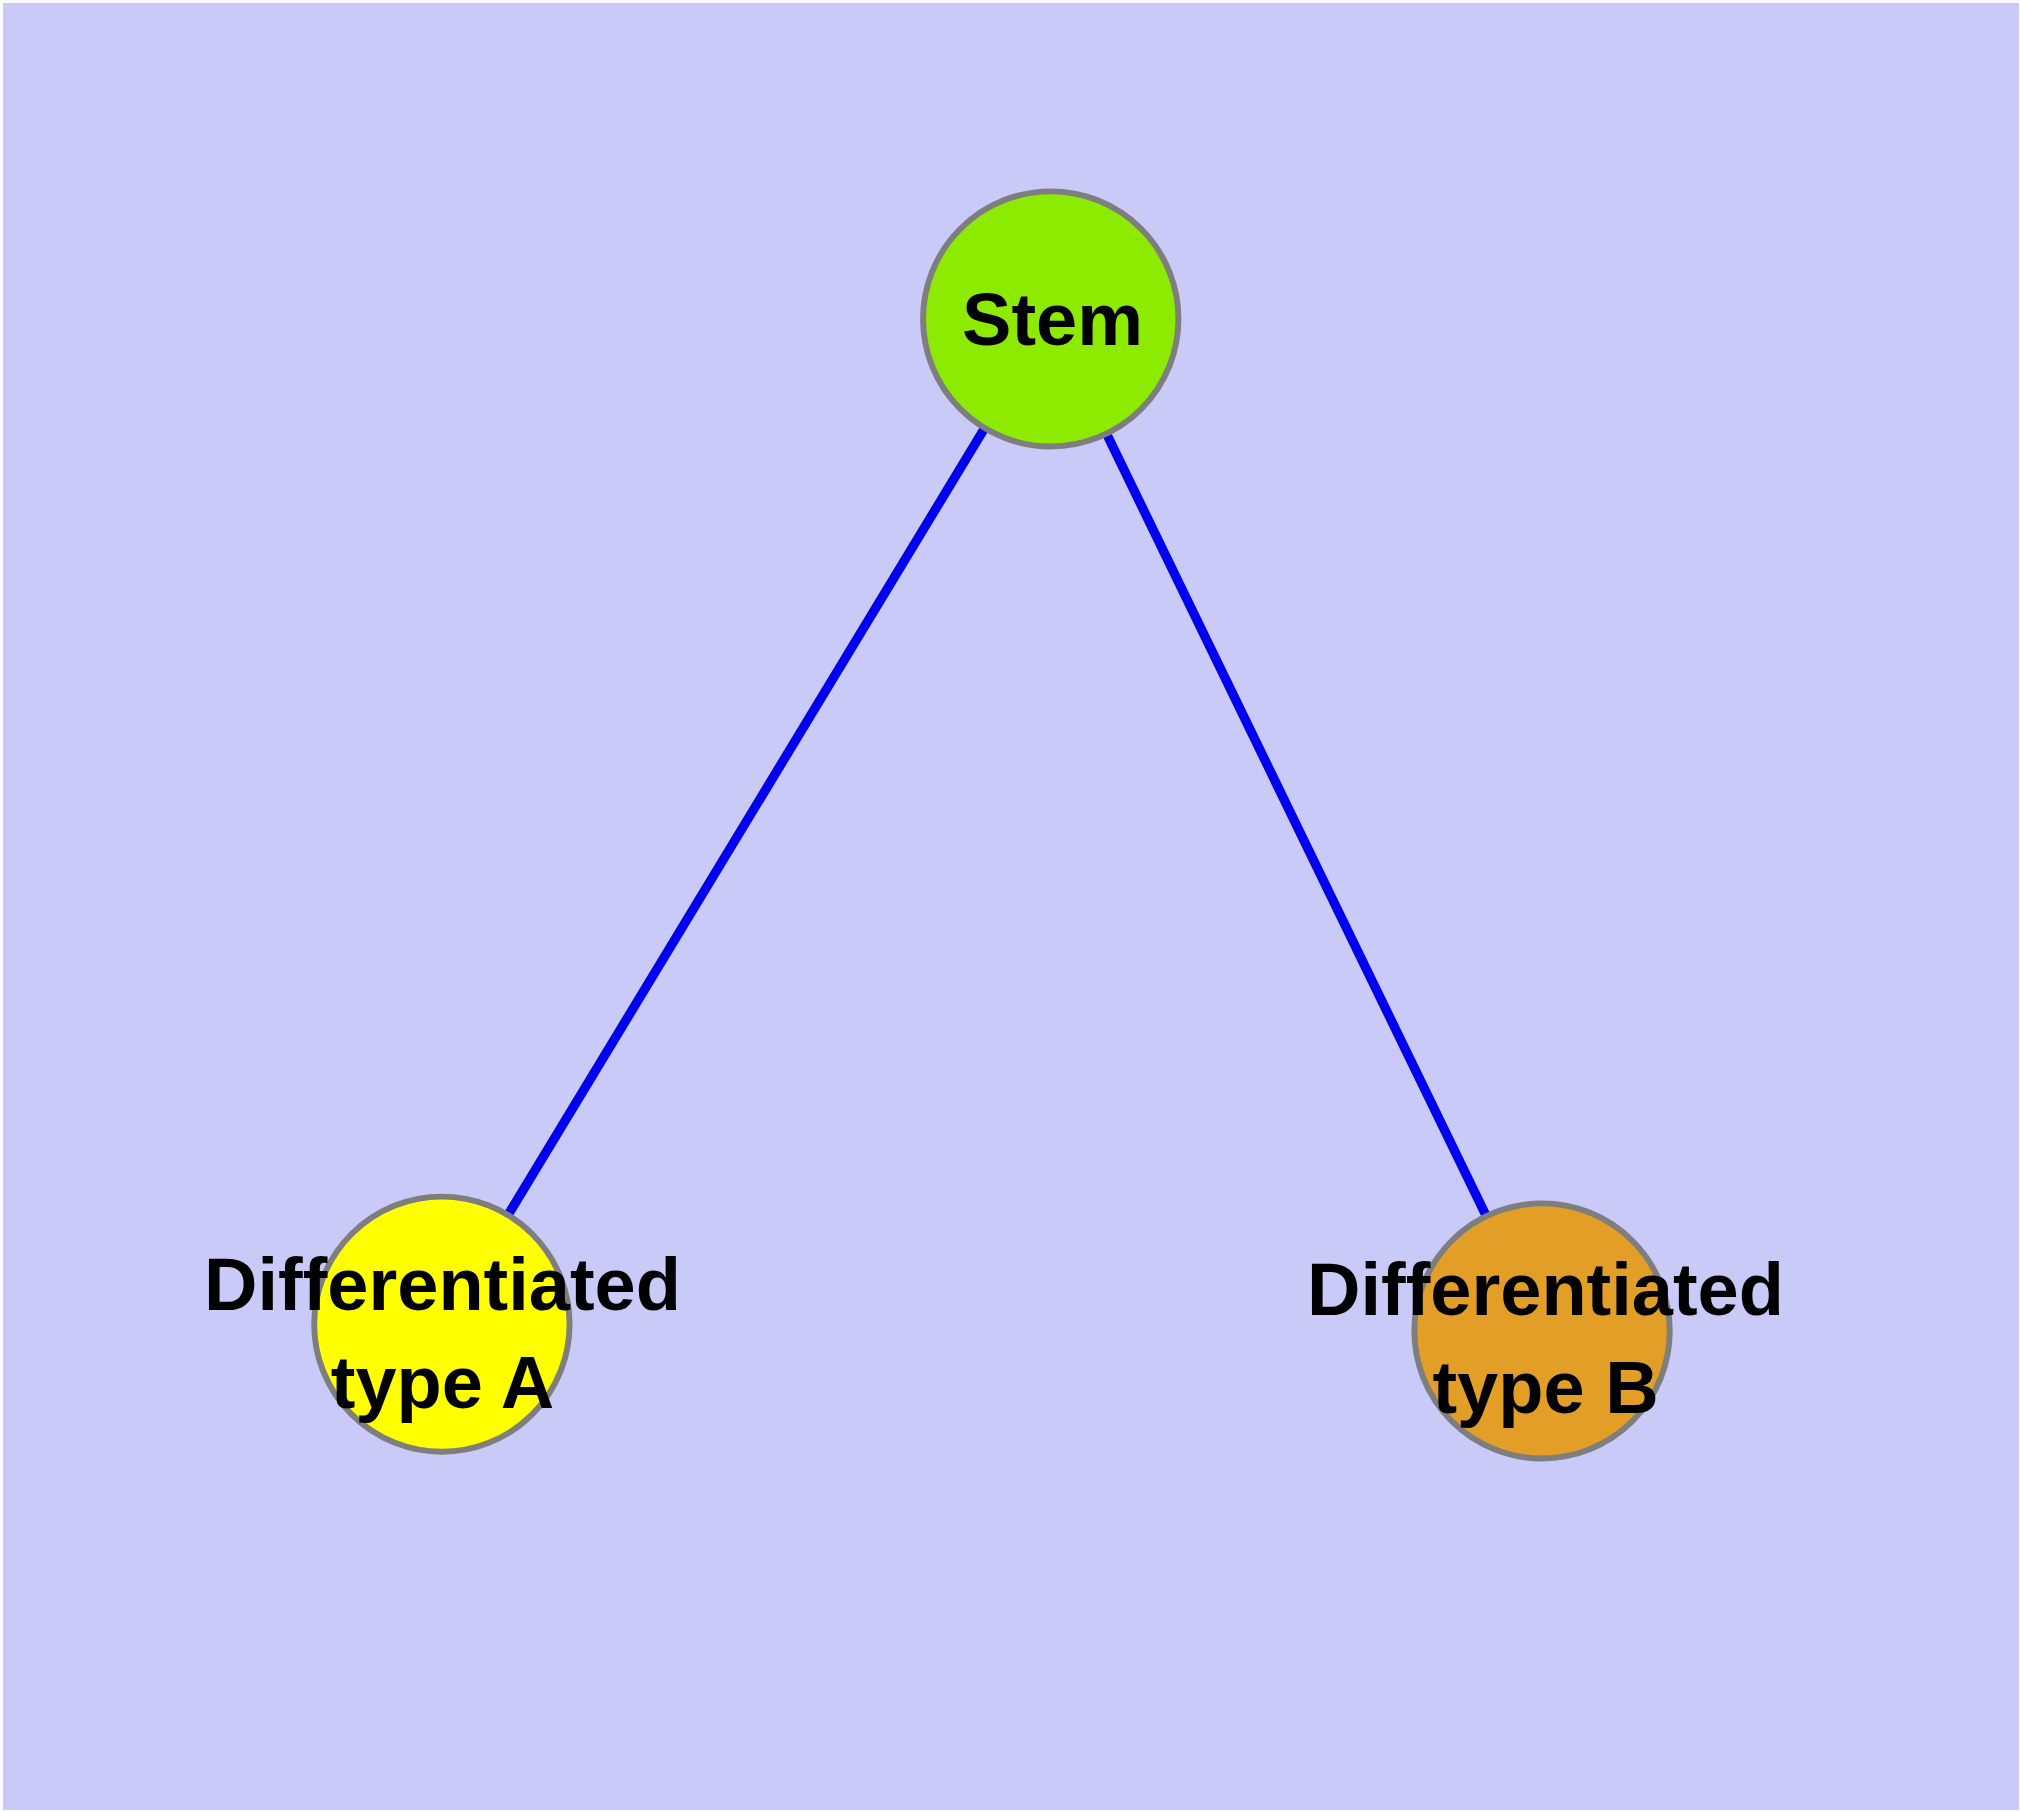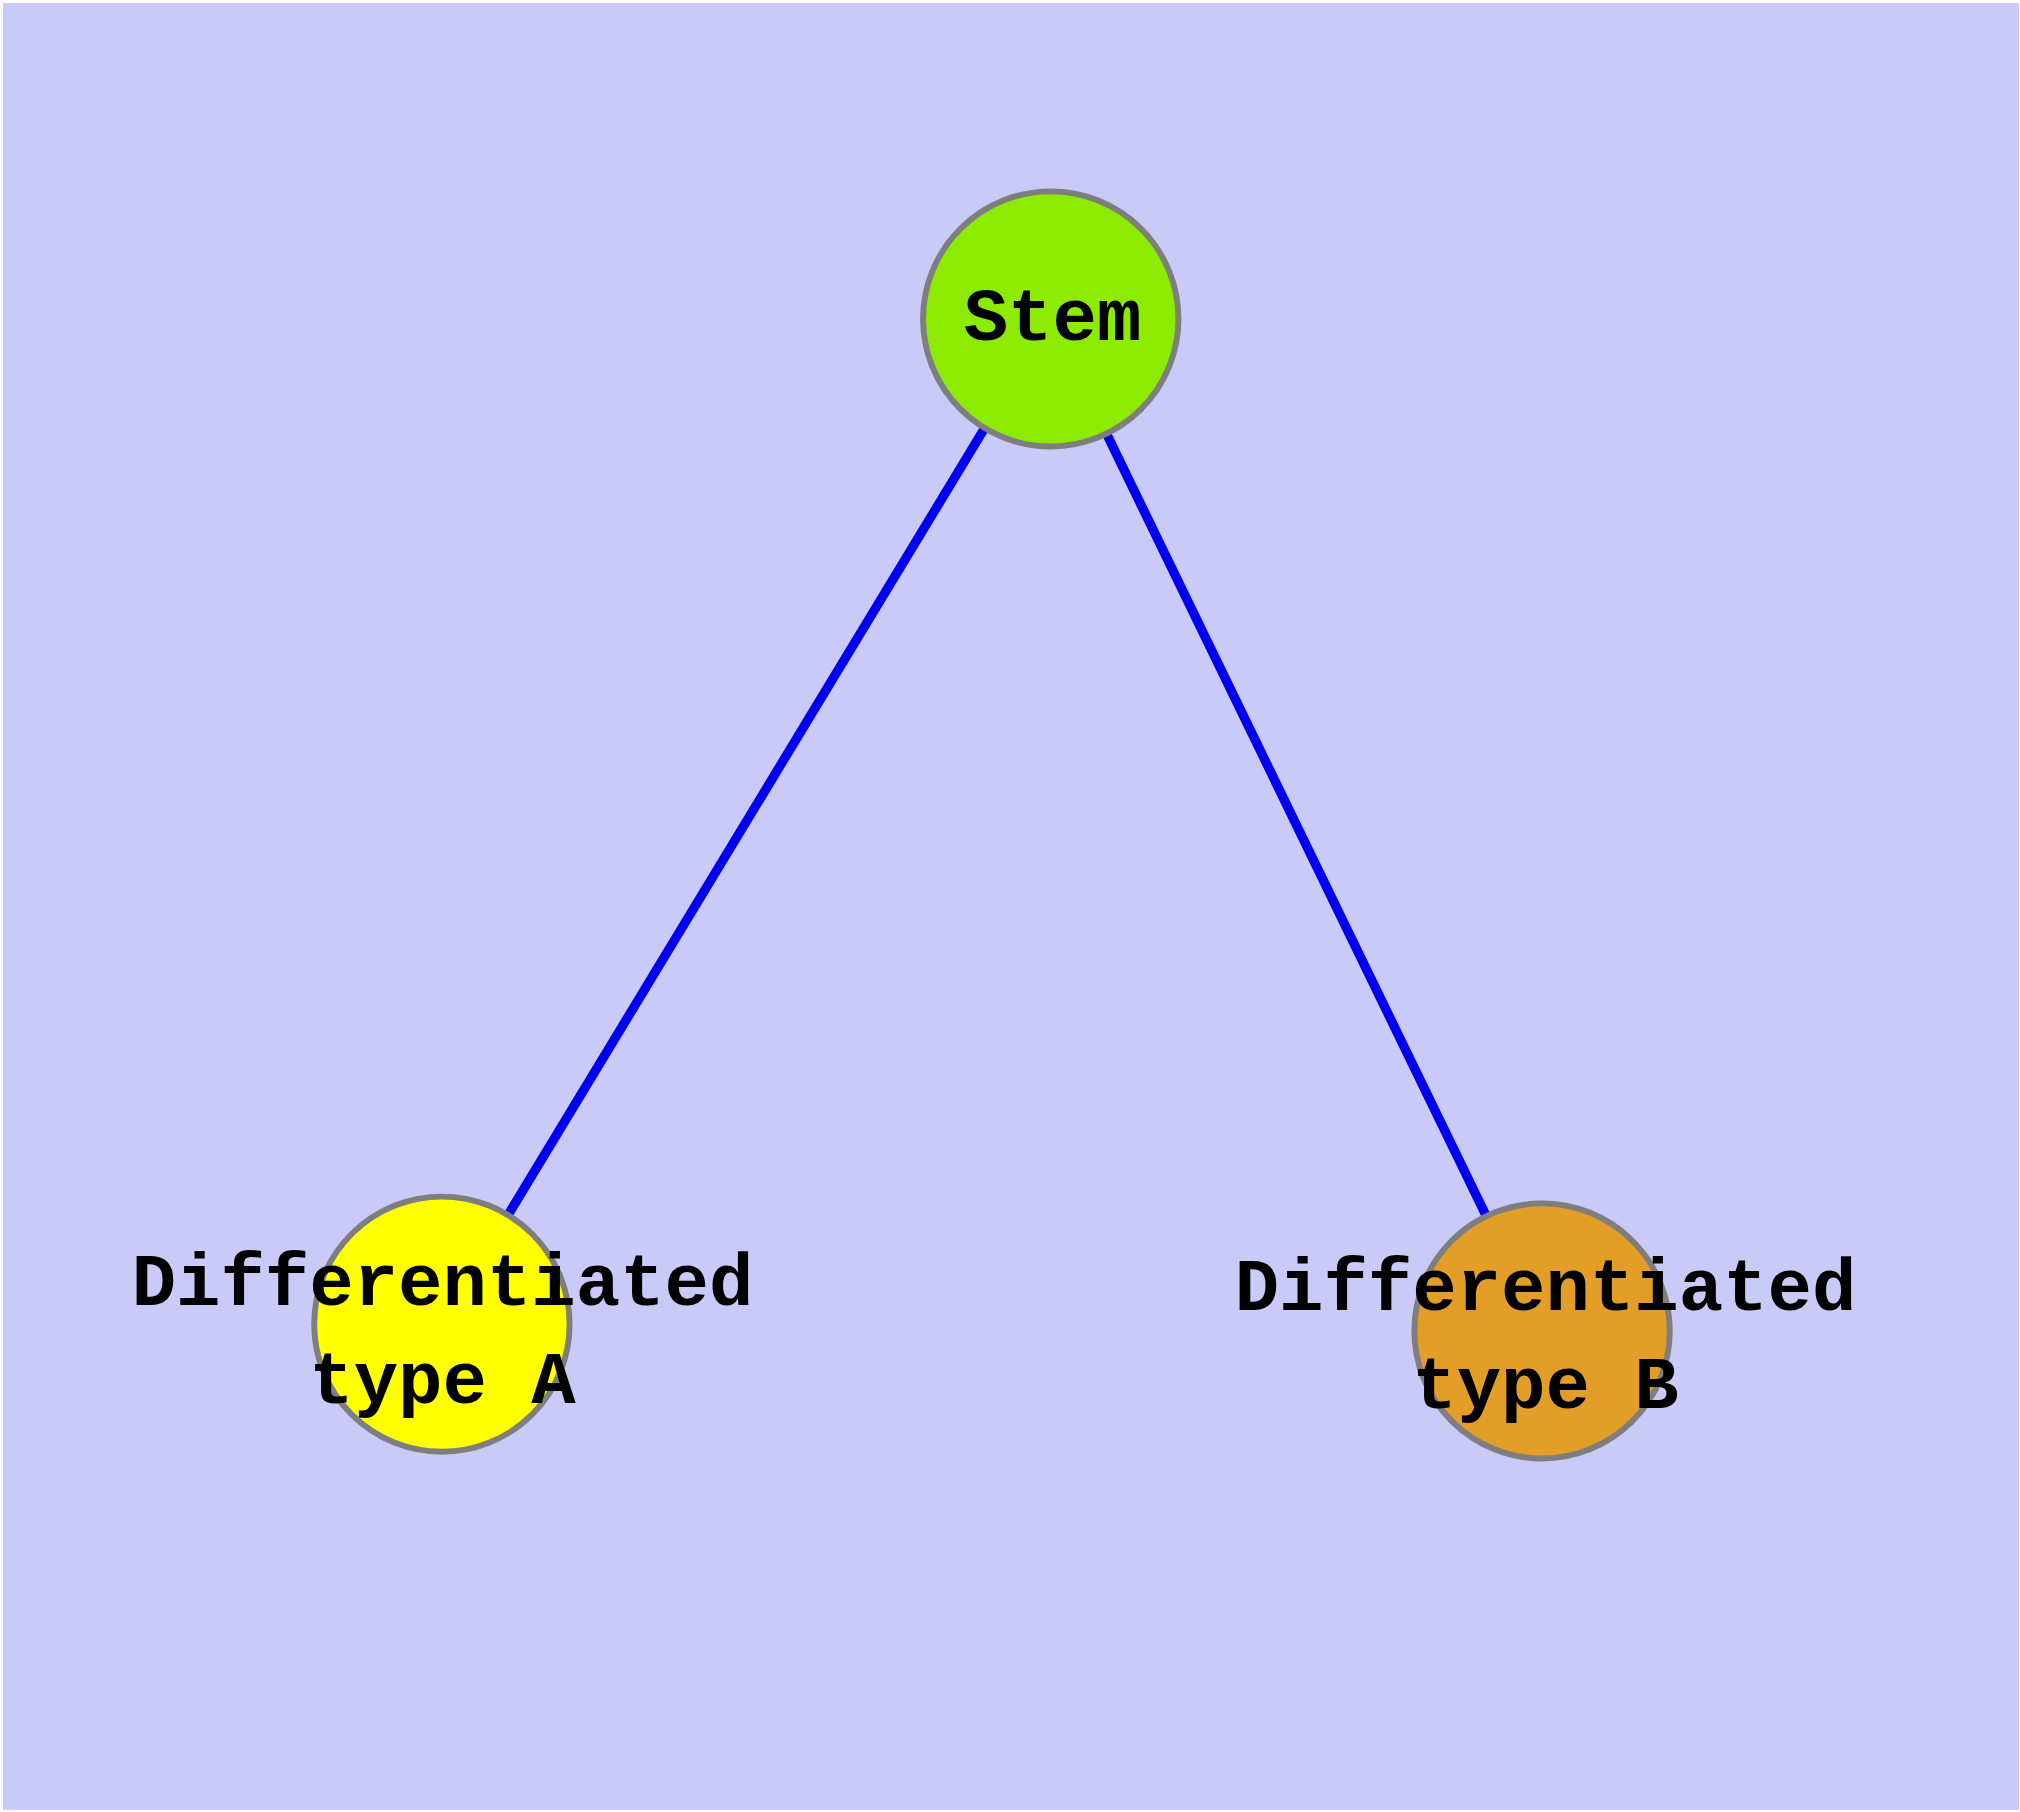--- a/index.html
+++ b/index.html
@@ -14,21 +14,21 @@
     background: #ffffff;
     overflow: hidden;
   }
   
   .figure {
     position: absolute;
     left: 2.5px;
     top: 3.4px;
     right: 2.5px;
     bottom: 2.5px;
-    font-family: Liberation Mono, monospace;
+    font-family: Liberation Sans, sans-serif;
   }
   .edges-nodes-layer {
     position: absolute;
     left: 0;
     top: 0;
     width: 100%;
     height: 100%;
   }
   .edge {
     stroke-width: 11;

